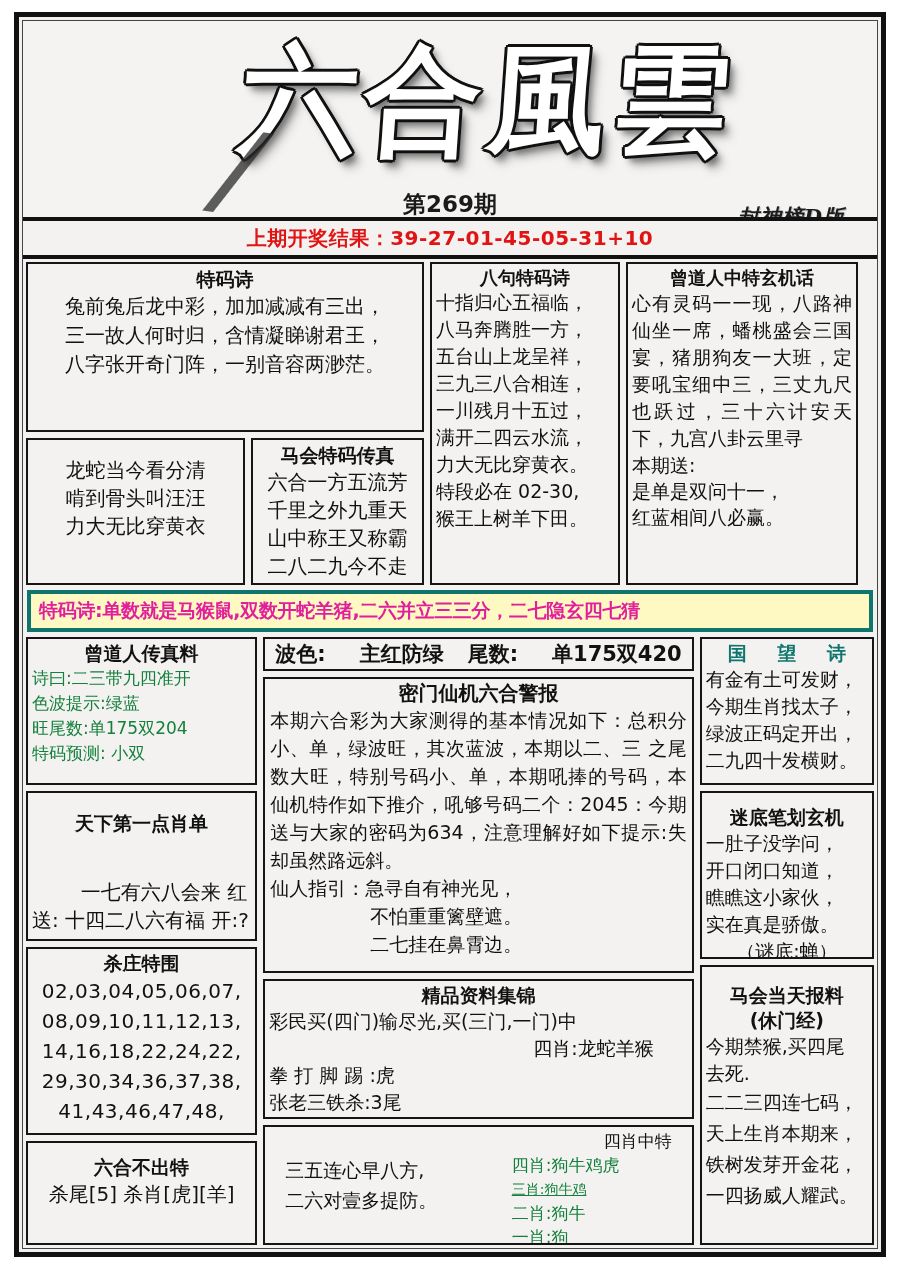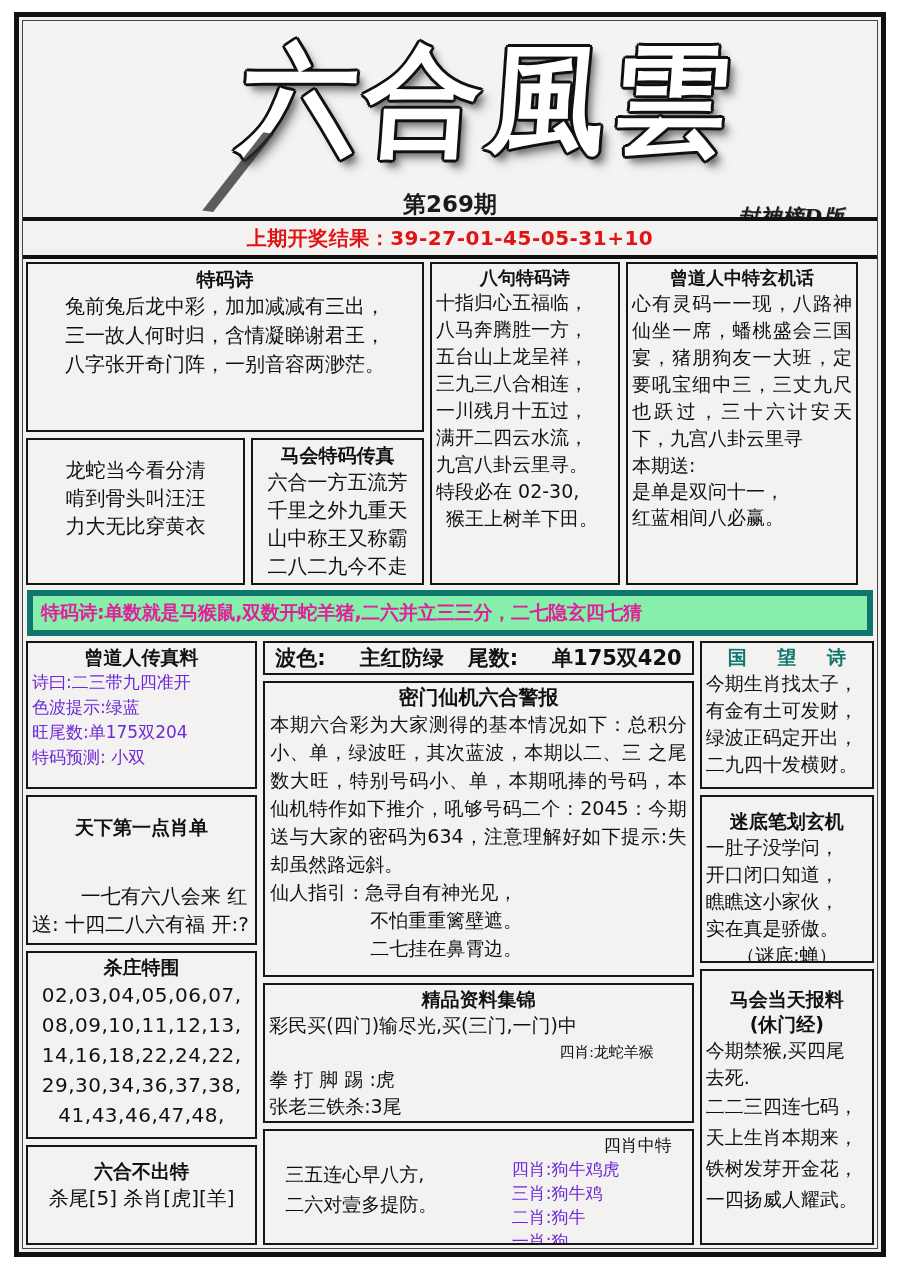--- a/index.html
+++ b/index.html
@@ -83,37 +83,37 @@
     border:2px solid #151515;
     background:#f3f2f0;
     margin:3px;
     padding:3px 5px;
     overflow:hidden;
   }
   .ttl{text-align:center;font-size:19px;font-weight:bold;color:#111;line-height:25px;}
   .ttl-sp{text-align:center;font-size:19px;font-weight:bold;color:#0f766e;line-height:25px;letter-spacing:12px;text-indent:12px;}
   .ln{font-size:20px;color:#111;line-height:28px;white-space:nowrap;}
   .ln-c{font-size:20px;color:#111;line-height:28px;text-align:center;white-space:nowrap;}
-  .ln-s{font-size:17px;color:#6d28d9;line-height:25px;white-space:nowrap;}
+  .ln-s{font-size:17px;color:#15803d;line-height:25px;white-space:nowrap;}
   .ln-w{font-size:19px;color:#111;line-height:27px;}
 
   
   .sec-top{display:flex;flex:0 0 306px;}
   .col-a{width:404px;display:flex;flex-direction:column;}
   .col-b{width:196px;display:flex;flex-direction:column;}
   .col-c{width:238px;display:flex;flex-direction:column;}
   .box-temashi{flex:0 0 170px;}
   .box-temashi .ln{font-size:20px;line-height:29px;text-align:center;}
   .sub-row{display:flex;flex:1;}
   .sub-left{width:219px;}
   .sub-right{flex:1;}
 
   
   .pinkband{
-    flex:0 0 34px;margin:2px 4px;border:6px solid #0f766e;background:#86efac;
+    flex:0 0 34px;margin:2px 4px;border:4px solid #0f766e;background:#fef9c3;
     display:flex;align-items:center;
   }
   .pinkband .txt{
     font-size:19px;font-weight:bold;color:#e0209a;padding-left:8px;white-space:nowrap;
     letter-spacing:-.3px;
   }
 
   
   .sec-mid{display:flex;flex:1;min-height:0;}
   .m-left{width:250px;display:flex;flex-direction:column;}
@@ -173,23 +173,23 @@
 
       <div class="col-b">
         <div class="cell" style="flex:1;padding:2px 4px;">
           <div class="ttl" style="font-size:18px;line-height:23px;">八句特码诗</div>
           <div class="ln" style="font-size:19px;line-height:27px;">十指归心五福临，</div>
           <div class="ln" style="font-size:19px;line-height:27px;">八马奔腾胜一方，</div>
           <div class="ln" style="font-size:19px;line-height:27px;">五台山上龙呈祥，</div>
           <div class="ln" style="font-size:19px;line-height:27px;">三九三八合相连，</div>
           <div class="ln" style="font-size:19px;line-height:27px;">一川残月十五过，</div>
           <div class="ln" style="font-size:19px;line-height:27px;">满开二四云水流，</div>
-          <div class="ln" style="font-size:19px;line-height:27px;">九宫八卦云里寻。</div>
+          <div class="ln" style="font-size:19px;line-height:27px;">力大无比穿黄衣。</div>
           <div class="ln" style="font-size:19px;line-height:27px;">特段必在 02-30,</div>
-          <div class="ln" style="font-size:19px;line-height:27px;margin-left:10px;">猴王上树羊下田。</div>
+          <div class="ln" style="font-size:19px;line-height:27px;">猴王上树羊下田。</div>
         </div>
       </div>
 
       <div class="col-c">
         <div class="cell" style="flex:1;padding:2px 4px;">
           <div class="ttl" style="font-size:18px;line-height:24px;">曾道人中特玄机话</div>
           <div class="ln-w" style="font-size:19px;line-height:27px;text-align:justify;">心有灵码一一现，八路神仙坐一席，蟠桃盛会三国宴，猪朋狗友一大班，定要吼宝细中三，三丈九尺也跃过，三十六计安天下，九宫八卦云里寻</div>
           <div class="ln" style="font-size:19px;line-height:26px;">本期送:</div>
           <div class="ln" style="font-size:19px;line-height:26px;">是单是双问十一，</div>
           <div class="ln" style="font-size:19px;line-height:26px;">红蓝相间八必赢。</div>
@@ -252,46 +252,46 @@
                 <span class="ln" style="font-size:19px;line-height:28px;">仙人指引：</span>
                 <span class="ln" style="font-size:19px;line-height:28px;">急寻自有神光见，</span>
               </div>
           <div class="ln indent2" style="font-size:19px;line-height:28px;">不怕重重篱壁遮。</div>
           <div class="ln indent2" style="font-size:19px;line-height:28px;">二七挂在鼻霄边。</div>
         </div>
 
         <div class="cell" style="flex:0 0 140px;padding:2px 4px;">
           <div class="ttl">精品资料集锦</div>
           <div class="ln" style="font-size:19px;line-height:27px;">彩民买(四门)输尽光,买(三门,一门)中</div>
-          <div class="ln rt" style="font-size:15px;line-height:27px;padding-right:34px;font-family:Liberation Serif, serif;">四肖:龙蛇羊猴</div>
+          <div class="ln rt" style="font-size:19px;line-height:27px;padding-right:34px;">四肖:龙蛇羊猴</div>
           <div class="ln" style="font-size:19px;line-height:27px;">拳 打 脚 踢 :虎</div>
           <div class="ln" style="font-size:19px;line-height:27px;">张老三铁杀:3尾</div>
           <div class="ln" style="font-size:19px;line-height:27px;">平特一肖: 猪</div>
         </div>
 
         <div class="cell" style="flex:1;padding:2px 4px;display:flex;">
           <div style="flex:1;padding-top:26px;padding-left:16px;">
             <div class="ln" style="font-size:19px;line-height:30px;">三五连心早八方,</div>
             <div class="ln" style="font-size:19px;line-height:30px;">二六对壹多提防。</div>
           </div>
           <div style="width:176px;">
             <div class="ln rt" style="font-size:17px;line-height:24px;padding-right:16px;">四肖中特</div>
             <div class="ln-s" style="font-size:17px;line-height:24px;">四肖:狗牛鸡虎</div>
-            <div class="ln-s" style="font-size:17px;line-height:24px;">三肖:狗牛鸡</div>
+            <div class="ln-s" style="font-size:14px;line-height:24px;text-decoration:underline;">三肖:狗牛鸡</div>
             <div class="ln-s" style="font-size:17px;line-height:24px;">二肖:狗牛</div>
             <div class="ln-s" style="font-size:17px;line-height:24px;">一肖:狗</div>
           </div>
         </div>
       </div>
 
       <div class="m-right">
         <div class="cell" style="flex:0 0 148px;padding:2px 4px;">
           <div class="ttl-sp">国 望 诗</div>
+          <div class="ln" style="font-size:19px;line-height:27px;">有金有土可发财，</div>
           <div class="ln" style="font-size:19px;line-height:27px;">今期生肖找太子，</div>
-          <div class="ln" style="font-size:19px;line-height:27px;">有金有土可发财，</div>
           <div class="ln" style="font-size:19px;line-height:27px;">绿波正码定开出，</div>
           <div class="ln" style="font-size:19px;line-height:27px;">二九四十发横财。</div>
         </div>
 
         <div class="cell" style="flex:0 0 168px;padding:2px 4px;">
           <div class="ttl" style="margin-top:10px;">迷底笔划玄机</div>
           <div class="ln" style="font-size:19px;line-height:27px;">一肚子没学问，</div>
           <div class="ln" style="font-size:19px;line-height:27px;">开口闭口知道，</div>
           <div class="ln" style="font-size:19px;line-height:27px;">瞧瞧这小家伙，</div>
           <div class="ln" style="font-size:19px;line-height:27px;">实在真是骄傲。</div>

